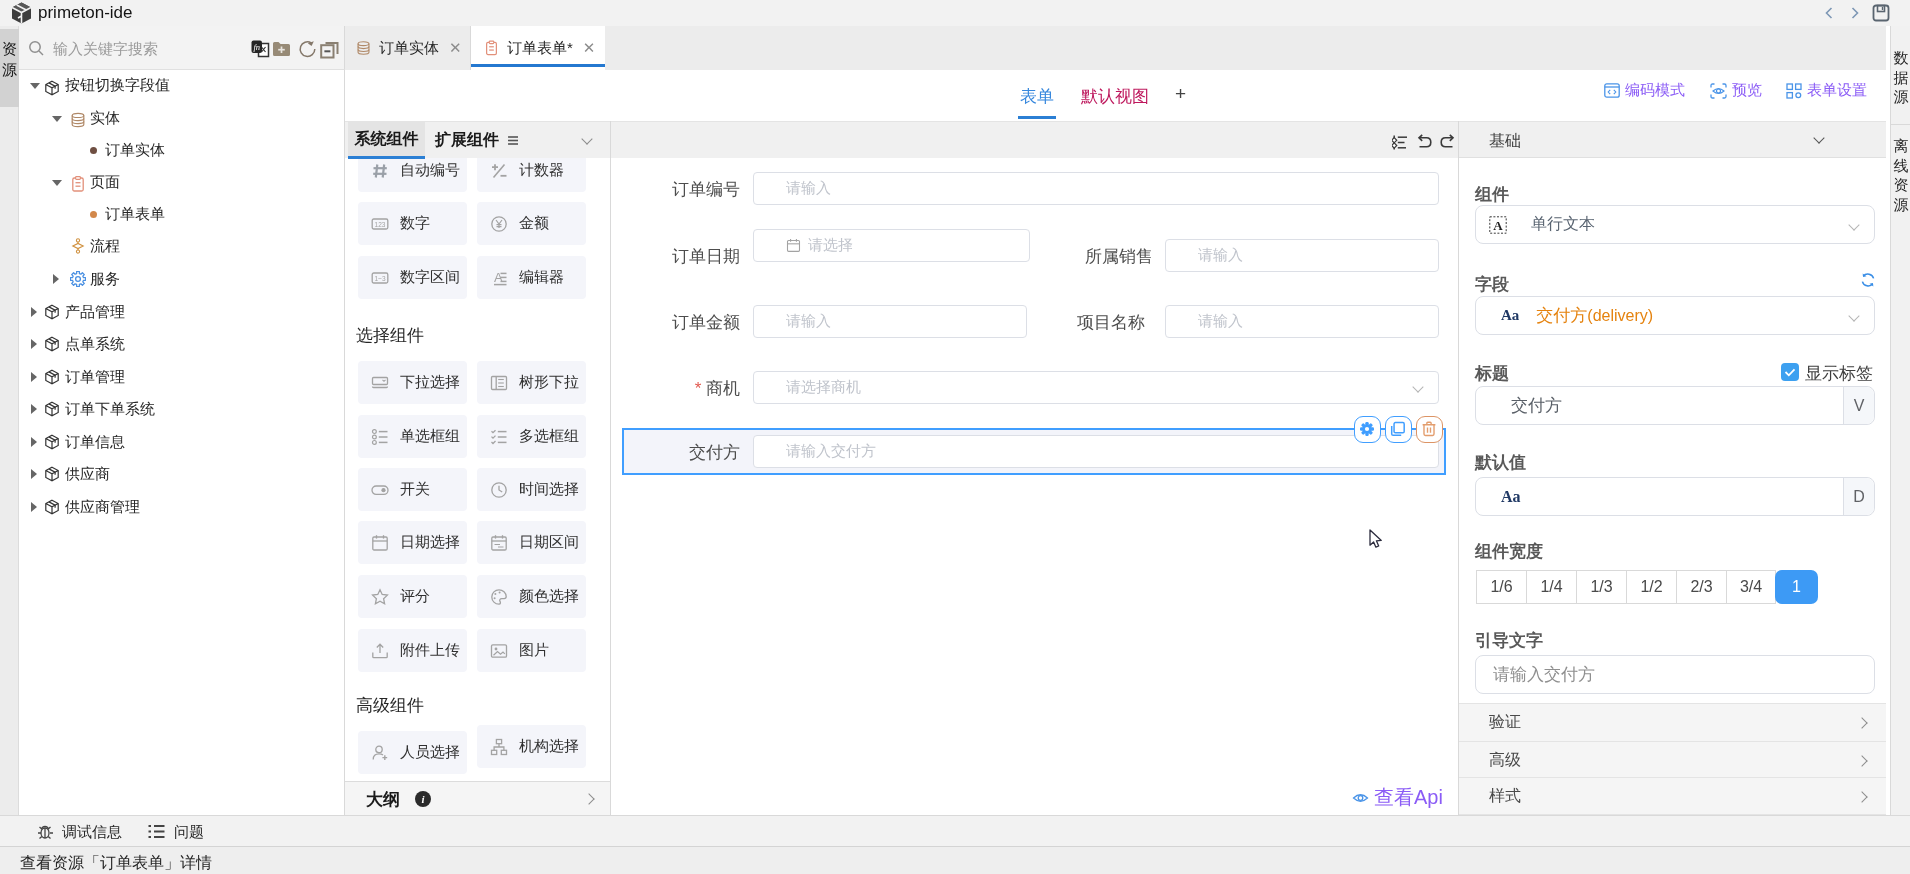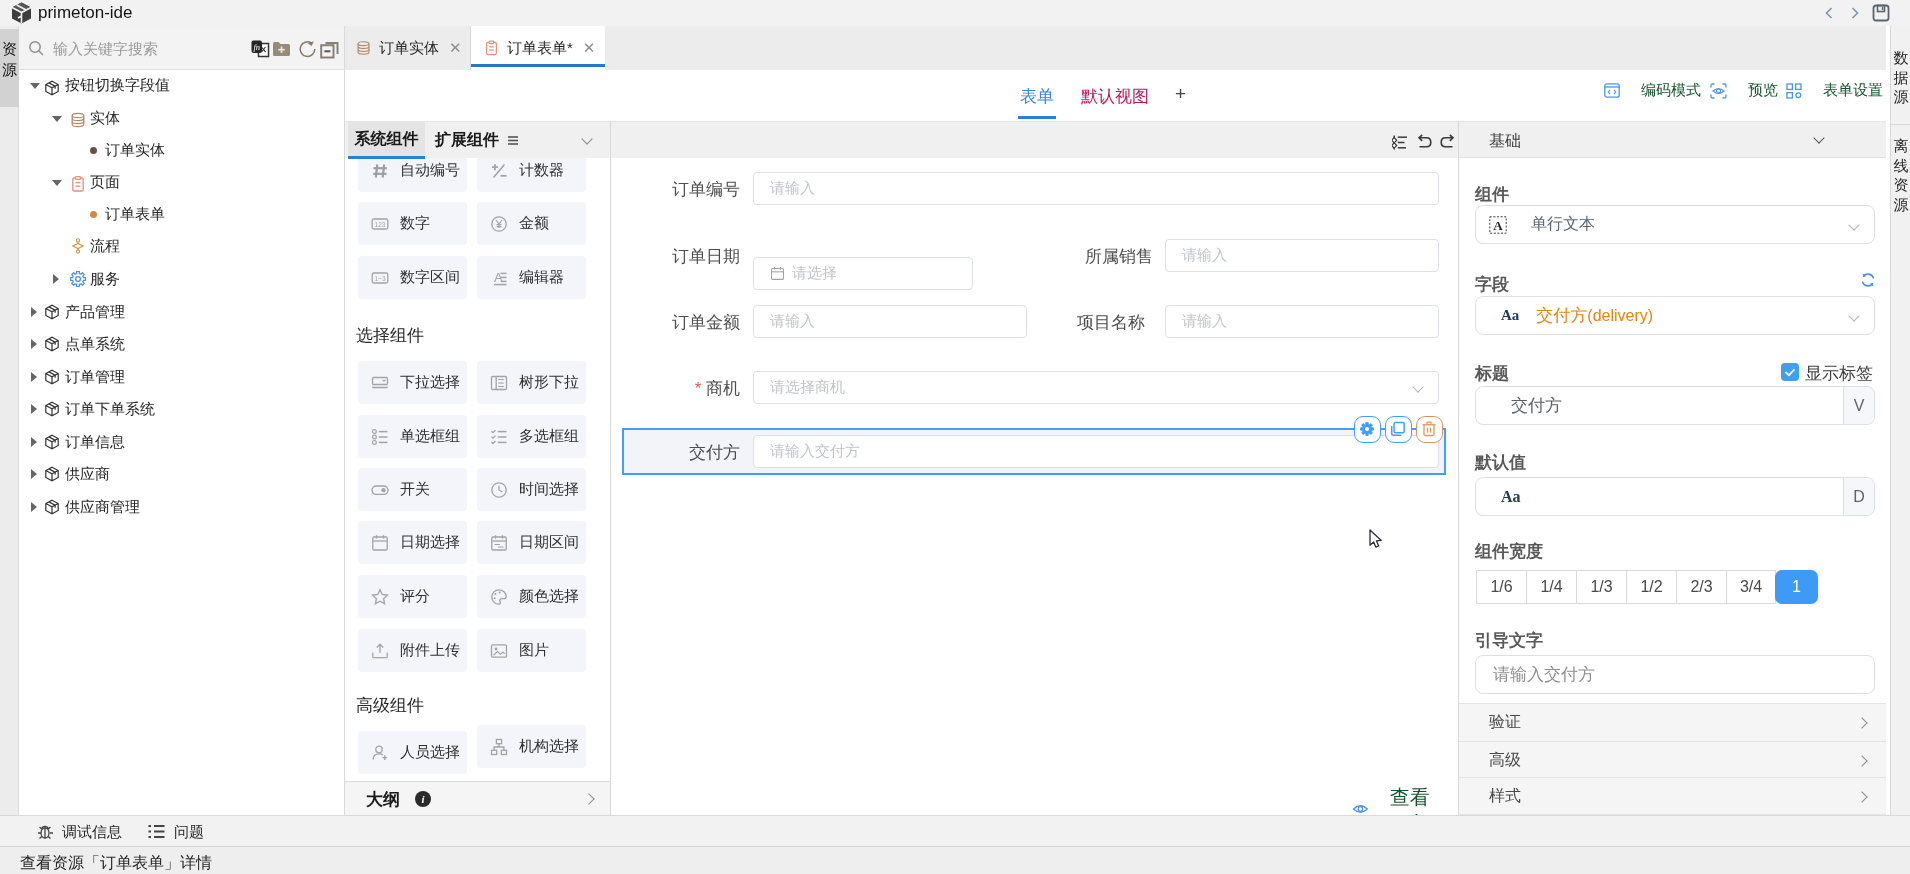--- a/index.html
+++ b/index.html
@@ -24,32 +24,32 @@
 .arr-r{width:0;height:0;border-top:5px solid transparent;border-bottom:5px solid transparent;border-left:6px solid #666}
 .bullet{width:7px;height:7px;border-radius:50%}
 
 #tabbar{left:345px;top:26px;width:1541px;height:44px;background:#ececec}
 .ftab{position:absolute;top:0;height:44px;display:flex;align-items:center;font-size:15px;color:#262626}
 .ftab .x{color:#8c8c8c;font-size:15px;margin-left:10px}
 
 #viewrow{left:345px;top:70px;width:1541px;height:51px;background:#fff}
 #viewrow .vtab{position:absolute;font-size:17px;color:#be185d}
 #viewrow .blue{color:#3687dd}
-.vlink{position:absolute;display:flex;align-items:center;gap:21px;font-size:15px;color:#14532d}
+.vlink{position:absolute;display:flex;align-items:center;gap:5px;font-size:15px;color:#8b5cf6}
 
 #palette{left:345px;top:121px;width:266px;height:694px;background:#fff;border-right:1px solid #d9d9d9}
 #canvas{left:611px;top:121px;width:847px;height:694px;background:#fff}
 #props{left:1458px;top:121px;width:428px;height:694px;background:#fff;border-left:1px solid #d9d9d9}
 .phead{position:absolute;left:0;top:0;width:100%;height:37px;background:#f0f0f0;border-top:1px solid #e4e4e4}
 
 .pbtn{position:absolute;width:109px;height:43px;background:#f4f5fa;border-radius:4px;display:flex;align-items:center;padding-left:13px;gap:11px}
 .pbtn span{font-size:15px;color:#303030;white-space:nowrap}
 .psec{position:absolute;font-size:17px;color:#262626}
 
-.fin{position:absolute;border:1px solid #dcdfe6;border-radius:4px;background:#fff;display:flex;align-items:center;padding-left:16px;font-size:15px;color:#c0c4cc}
+.fin{position:absolute;border:1px solid #dcdfe6;border-radius:4px;background:#fff;display:flex;align-items:center;padding-left:32px;font-size:15px;color:#c0c4cc}
 .flbl{position:absolute;font-size:17px;color:#4d4d4d;text-align:right;white-space:nowrap}
 
 .plabel{position:absolute;font-size:17px;font-weight:bold;color:#595959}
 .pin{position:absolute;border:1px solid #dcdfe6;border-radius:8px;background:#fff;display:flex;align-items:center}
 .chev{border:solid #8c8c8c;border-width:0 1.5px 1.5px 0;display:inline-block;padding:3.5px}
 .cdown{transform:rotate(45deg)}
 .cright{transform:rotate(-45deg)}
 .wbtn{width:50px;border:1px solid #d9d9d9;border-right:none;display:flex;align-items:center;justify-content:center;font-size:16px;color:#4a4a4a;background:#fff}
 
 .acc{position:absolute;left:0;width:427px;height:38px;background:#f5f5f5;border-top:1px solid #e4e4e4;display:flex;align-items:center;padding-left:30px;font-size:16px;color:#4a4a4a}
@@ -618,21 +618,21 @@
         <path d="M6.2 0.8 L3 3.8 L6.2 6.8" fill="none" stroke="#3a3a3a" stroke-width="1.6"></path>
       </svg>
   <svg style="position:absolute;left:828px;top:12px" width="17" height="16" viewBox="0 0 17 16">
         <path d="M14 3.8 L6.5 3.8 Q2.2 3.8 2.2 8.3 Q2.2 12.8 6.5 12.8 L13.5 12.8" fill="none" stroke="#3a3a3a" stroke-width="1.6"></path>
         <path d="M10.8 0.8 L14 3.8 L10.8 6.8" fill="none" stroke="#3a3a3a" stroke-width="1.6"></path>
       </svg>
  </div>
  <div class="flbl" style="left:0;top:57px;width:129px">订单编号</div>
  <div class="fin" style="left:142px;top:51px;width:686px;height:33px">请输入</div>
  <div class="flbl" style="left:0;top:124px;width:129px">订单日期</div>
- <div class="fin" style="left:142px;top:136px;width:220px;height:33px">
+ <div class="fin" style="left:142px;top:108px;width:277px;height:33px">
   <svg width="15" height="15" viewBox="0 0 18 18" style="margin-right:7px">
         <use href="#i-cal"></use>
       </svg>请选择
  </div>
  <div class="flbl" style="left:413px;top:124px;width:129px">所属销售</div>
  <div class="fin" style="left:554px;top:118px;width:274px;height:33px">请输入</div>
  <div class="flbl" style="left:0;top:190px;width:129px">订单金额</div>
  <div class="fin" style="left:142px;top:184px;width:274px;height:33px">请输入</div>
  <div class="flbl" style="left:405px;top:190px;width:129px">项目名称</div>
  <div class="fin" style="left:554px;top:184px;width:274px;height:33px;z-index:1">请输入</div>

